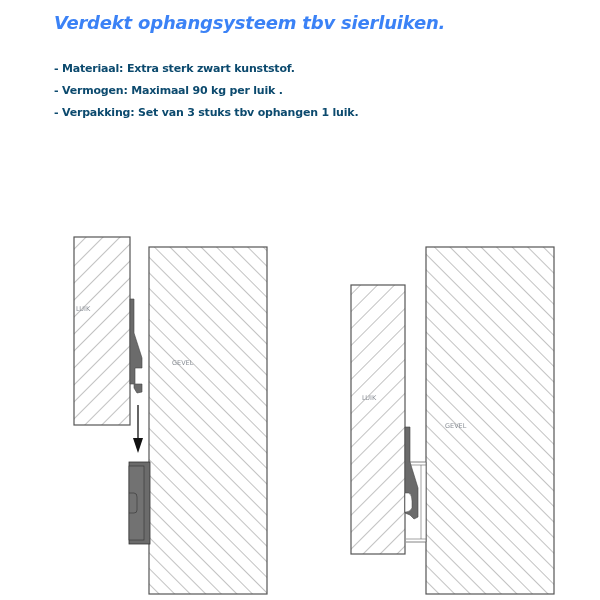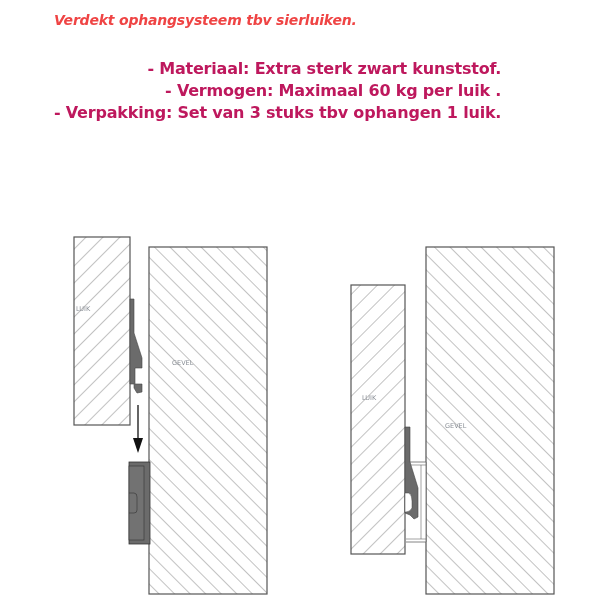--- a/index.html
+++ b/index.html
@@ -1,36 +1,36 @@
 <!DOCTYPE html>
 <html><head>
 <meta charset="utf-8">
 <style>
   html, body { margin: 0; padding: 0; background: #ffffff; }
   body { width: 600px; height: 600px; position: relative; overflow: hidden; font-family: "DejaVu Sans", sans-serif; }
   .title {
     position: absolute; left: 54px; top: 12px;
     font-family: "DejaVu Sans", sans-serif; font-weight: bold; font-style: italic;
-    font-size: 14px; color: #ef4444; letter-spacing: -0.2px;
+    font-size: 18px; color: #3b82f6; letter-spacing: -0.2px;
   }
   .spec-list { position: absolute; left: 54px; top: 58px; margin: 0; padding: 0; list-style: none; }
   .spec-list li {
-    font-family: "DejaVu Sans", sans-serif; font-weight: bold; font-size: 16px;
-    color: #be185d; line-height: 22px; letter-spacing: -0.2px; white-space: nowrap; text-align: right;
+    font-family: "DejaVu Sans", sans-serif; font-weight: bold; font-size: 11px;
+    color: #0c4a6e; line-height: 22px; letter-spacing: -0.2px; white-space: nowrap;
   }
   svg.drawing { position: absolute; left: 0; top: 0; }
   .lbl { font-family: "DejaVu Sans", sans-serif; font-size: 6.5px; fill: #8a8f96; }
 </style>
 </head>
 <body>
 
 <div class="title">Verdekt ophangsysteem tbv sierluiken.</div>
 <ul class="spec-list">
   <li>- Materiaal: Extra sterk zwart kunststof.</li>
-  <li>- Vermogen: Maximaal 60 kg per luik .</li>
+  <li>- Vermogen: Maximaal 90 kg per luik .</li>
   <li>- Verpakking: Set van 3 stuks tbv ophangen 1 luik.</li>
 </ul>
 
 <svg class="drawing" width="600" height="600" viewBox="0 0 600 600">
   <defs>
     <pattern id="hatchLuik" patternUnits="userSpaceOnUse" width="12" height="12" patternTransform="rotate(45)">
       <line x1="0" y1="0" x2="0" y2="12" stroke="#666" stroke-width="0.8"></line>
     </pattern>
     <pattern id="hatchGevel" patternUnits="userSpaceOnUse" width="11" height="11" patternTransform="rotate(-45)">
       <line x1="0" y1="0" x2="0" y2="11" stroke="#666" stroke-width="0.8"></line>

